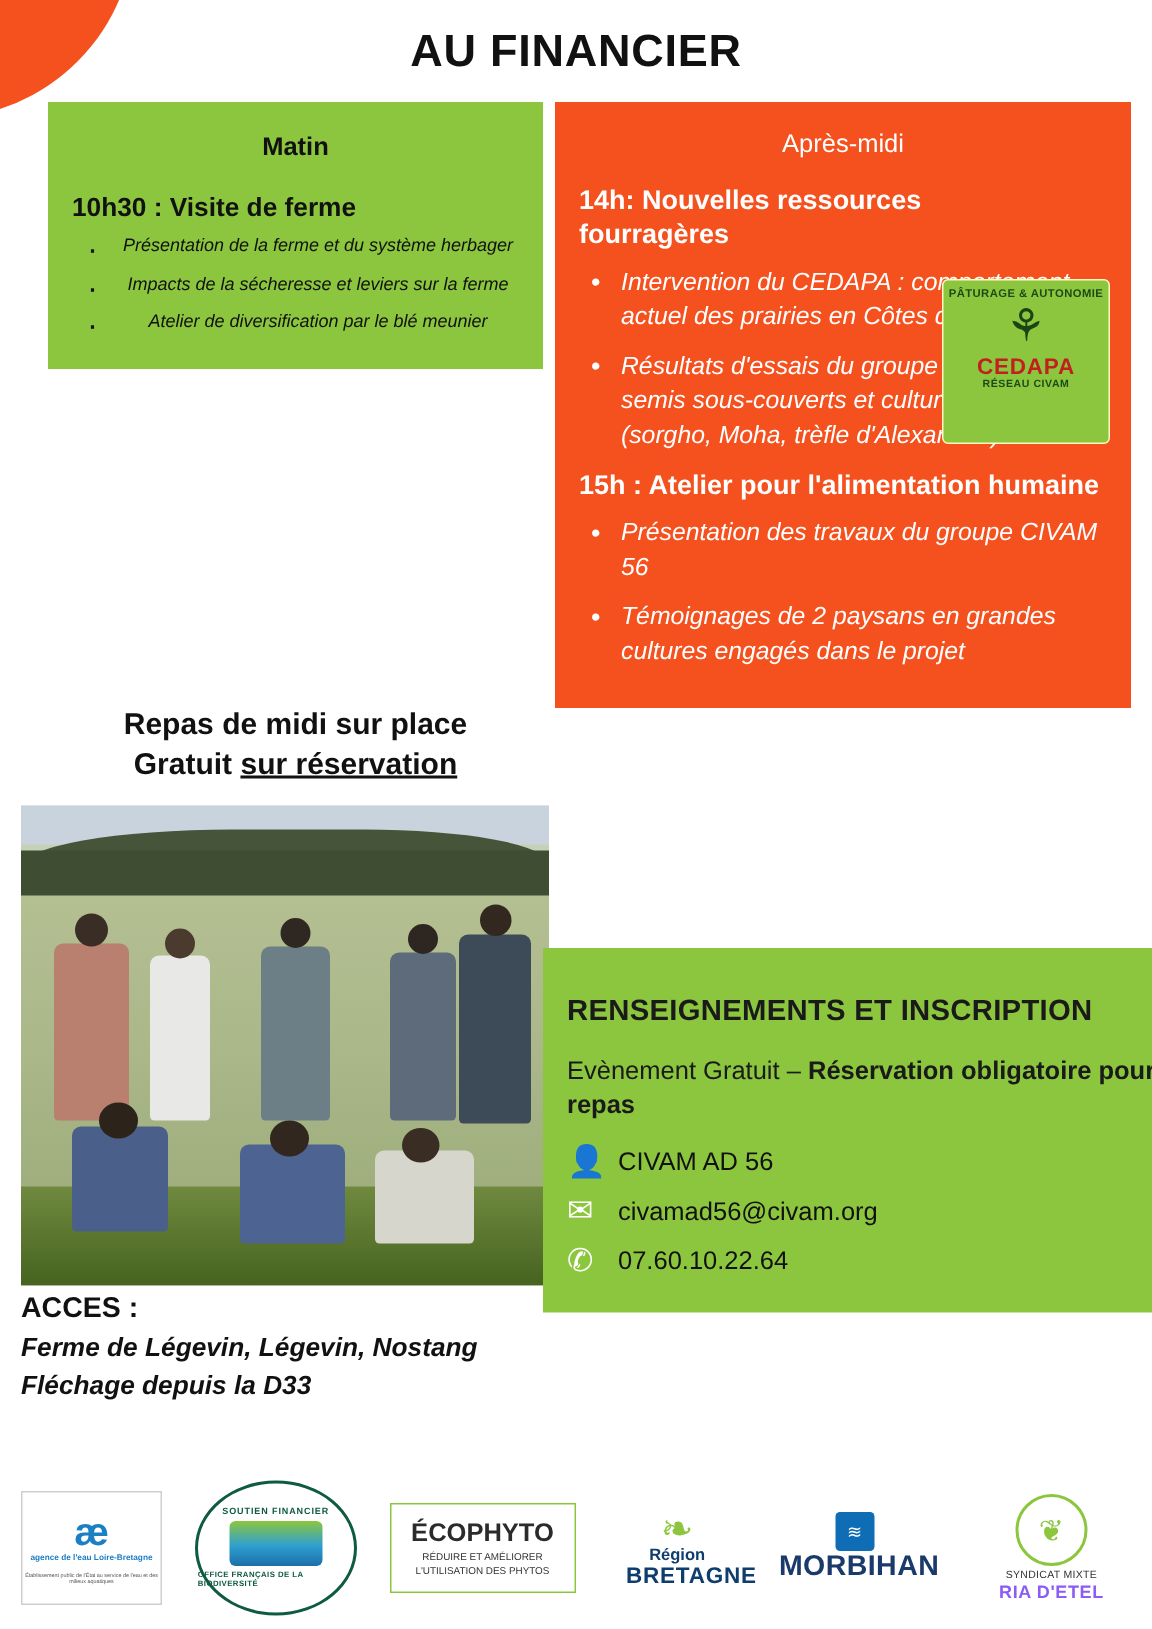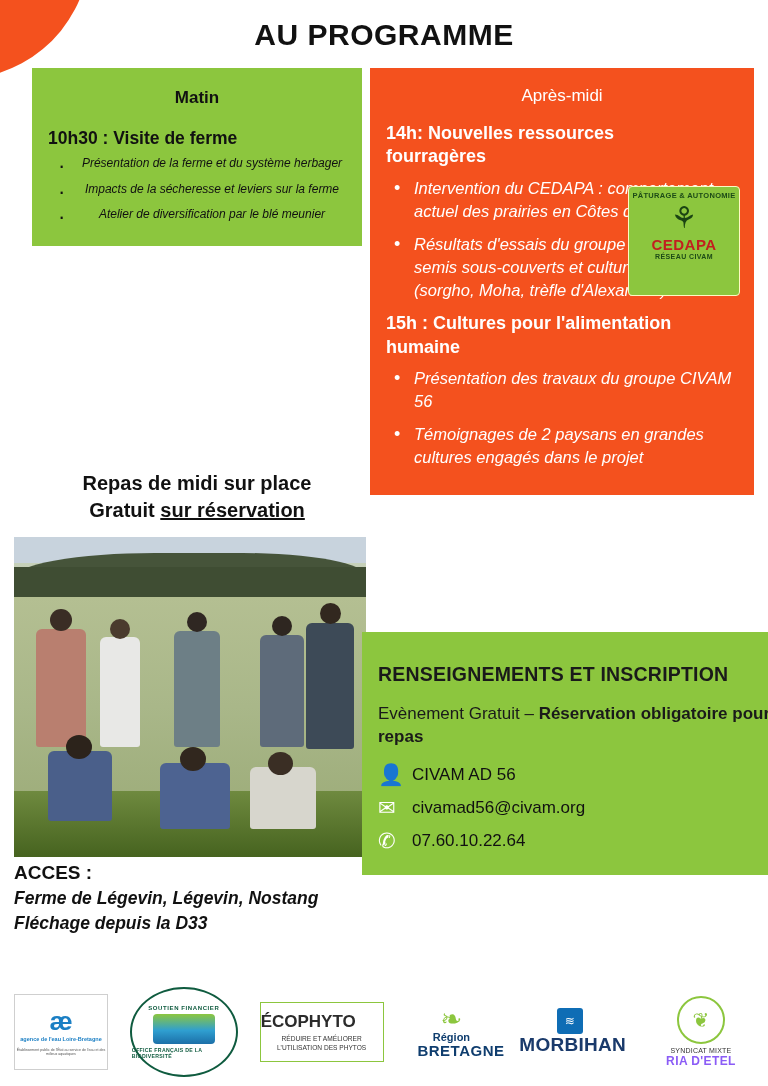--- a/index.html
+++ b/index.html
@@ -127,41 +127,41 @@
   }
   .logo{display:flex;flex-direction:column;align-items:center;justify-content:center;}
   .lg-aelb{width:92px;height:74px;border:1px solid #cfcfcf;display:flex;flex-direction:column;align-items:center;justify-content:center;}
   .lg-aelb .mark{font-size:26px;color:#1b7fc4;font-weight:bold;line-height:1;}
   .lg-aelb .n1{font-size:5.5px;color:#1b7fc4;font-weight:bold;margin-top:2px;}
   .lg-aelb .n2{font-size:3.6px;color:#555;margin-top:6px;text-align:center;line-height:1.25;}
   .lg-ofb{width:104px;height:86px;border-radius:50%;border:2px solid #0f5b3f;display:flex;flex-direction:column;align-items:center;justify-content:center;position:relative;}
   .lg-ofb .top{font-size:6px;font-weight:bold;color:#0f5b3f;letter-spacing:.6px;}
   .lg-ofb .mid{width:62px;height:30px;border-radius:4px;margin:3px 0;background:linear-gradient(#8cc63e,#2f9fd0 55%,#1c6fa8);}
   .lg-ofb .bot{font-size:5.2px;font-weight:bold;color:#0f5b3f;letter-spacing:.3px;}
-  .lg-eco{width:122px;height:58px;border:1px solid #8cc63e;display:flex;flex-direction:column;align-items:flex-start;justify-content:center;}
+  .lg-eco{width:122px;height:58px;border:1px solid #8cc63e;display:flex;flex-direction:column;align-items:center;justify-content:center;}
   .lg-eco .e1{font-size:17px;font-weight:bold;color:#2b2b2b;}
   .lg-eco .e2{font-size:6.6px;color:#333;text-align:center;line-height:1.3;margin-top:3px;}
   .lg-bzh{width:92px;height:74px;display:flex;flex-direction:column;align-items:center;justify-content:center;}
   .lg-bzh .b1{font-size:26px;color:#8cc63e;line-height:1;}
   .lg-bzh .b2{font-size:11px;font-weight:bold;color:#0f3d6e;line-height:1;}
   .lg-bzh .b3{font-size:15px;font-weight:bold;color:#0f3d6e;letter-spacing:.5px;line-height:1;margin-left:19px;}
   .lg-mor{display:flex;align-items:center;}
   .lg-mor .flag{width:26px;height:26px;background:#0f6db5;border-radius:3px;margin-right:6px;color:#fff;font-size:12px;display:flex;align-items:center;justify-content:center;}
   .lg-mor .t{font-size:19px;font-weight:bold;color:#1a3a6b;letter-spacing:.3px;}
   .lg-ria{width:106px;display:flex;flex-direction:column;align-items:center;}
   .lg-ria .circ{width:44px;height:44px;border-radius:50%;border:2px solid #8cc63e;display:flex;align-items:center;justify-content:center;color:#8cc63e;font-size:20px;}
   .lg-ria .r1{font-size:7px;color:#333;margin-top:3px;letter-spacing:.2px;}
   .lg-ria .r2{font-size:12px;font-weight:bold;color:#8b5cf6;letter-spacing:.4px;}
 </style>
 </head>
 <body>
 
 <div class="orange-corner"></div>
 
-<div class="title">AU PROGRAMME</div>
+<div class="title">AU FINANCIER</div>
 
 <div class="col-morning">
   <div class="hdr">Matin</div>
   <div class="block">
     <div class="line-head">10h30 : Visite de ferme</div>
     <ul class="dashlist">
       <li>Présentation de la ferme et du système herbager</li>
       <li>Impacts de la sécheresse et leviers sur la ferme</li>
       <li>Atelier de diversification par le blé meunier</li>
     </ul>
@@ -196,21 +196,21 @@
 </div>
 
 <div class="col-after">
   <div class="hdr">Après-midi</div>
   <div class="block">
     <div class="ah" style="width:250px">14h: Nouvelles ressources fourragères</div>
     <ul class="bullist">
       <li>Intervention du CEDAPA : comportement actuel des prairies en Côtes d'Armor</li>
       <li>Résultats d'essais du groupe CIVAM 56 : semis sous-couverts et cultures annuelles (sorgho, Moha, trèfle d'Alexandrie)</li>
     </ul>
-    <div class="ah">15h : Cultures pour l'alimentation humaine</div>
+    <div class="ah">15h : Atelier pour l'alimentation humaine</div>
     <ul class="bullist">
       <li>Présentation des travaux du groupe CIVAM 56</li>
       <li>Témoignages de 2 paysans en grandes cultures engagés dans le projet</li>
     </ul>
   </div>
   <div class="cedapa">
     <div class="t">PÂTURAGE &amp; AUTONOMIE</div>
     <div class="glyph">⚘</div>
     <div class="n">CEDAPA</div>
     <div class="s">RÉSEAU CIVAM</div>

